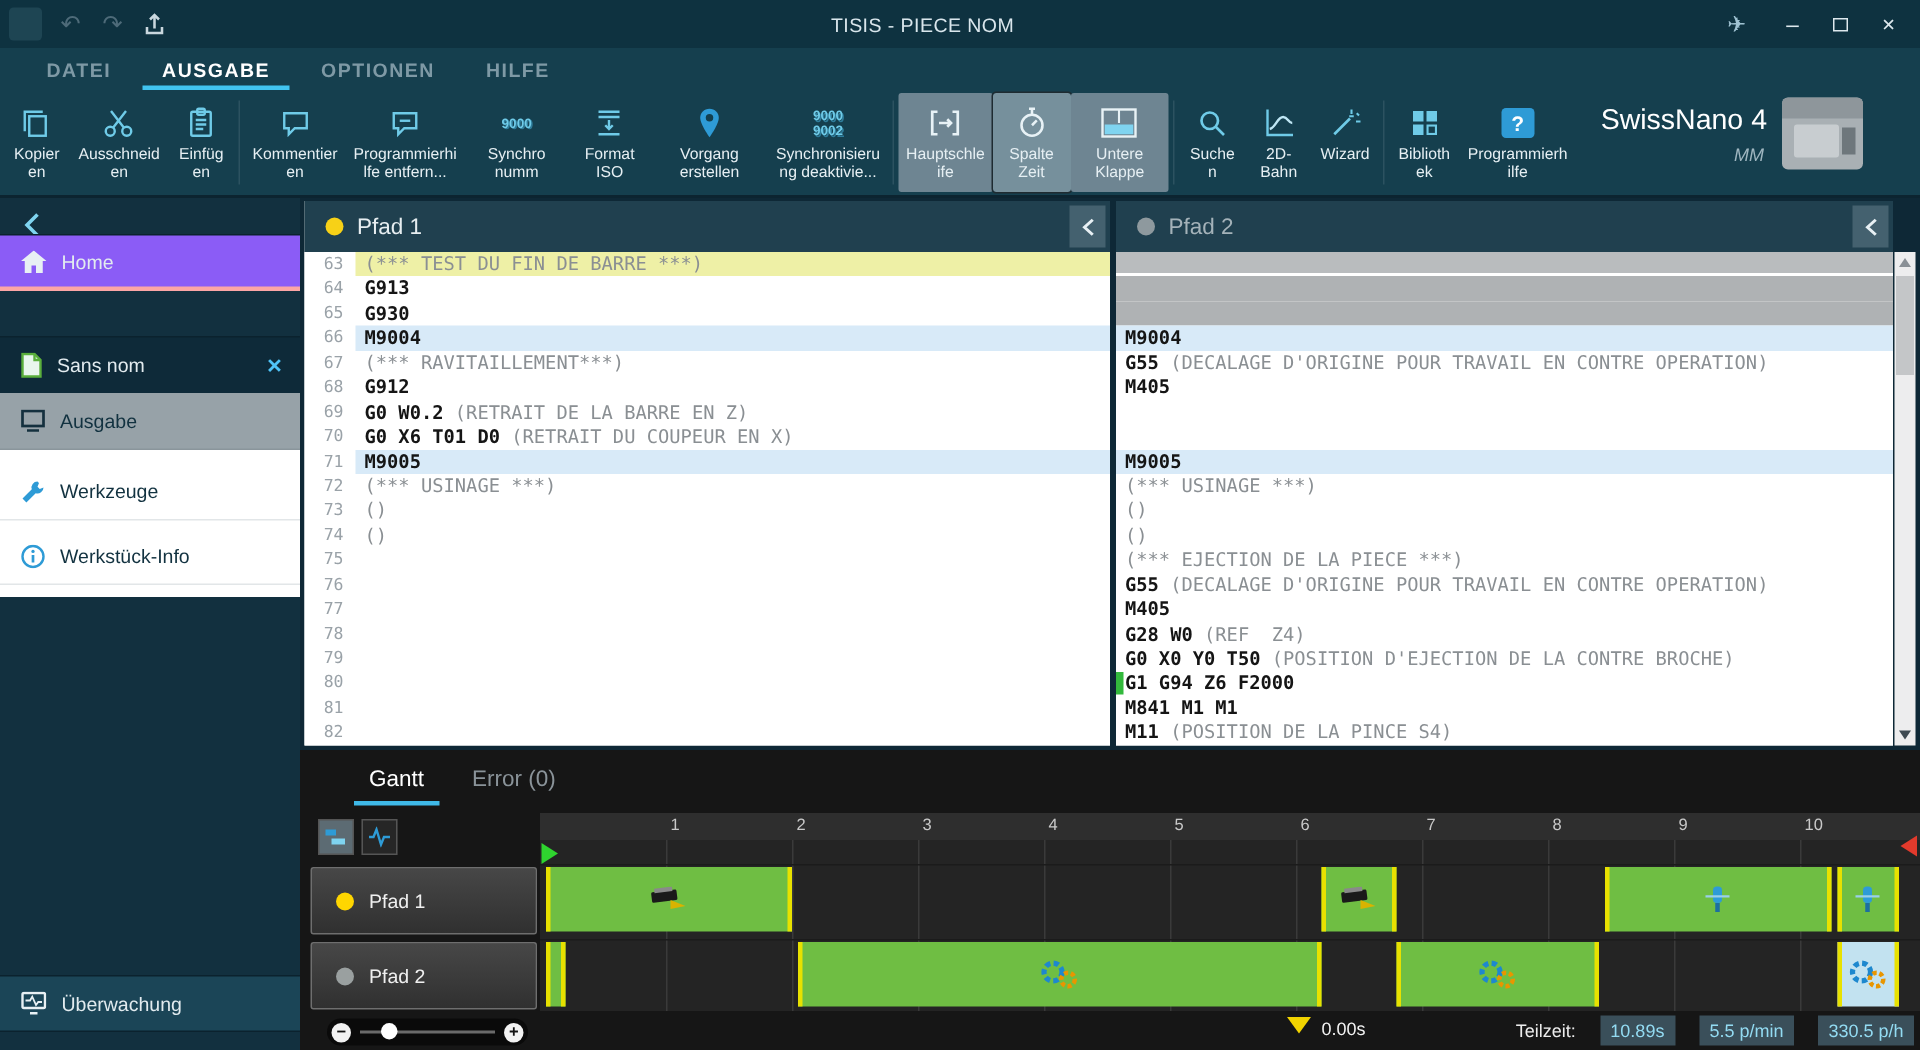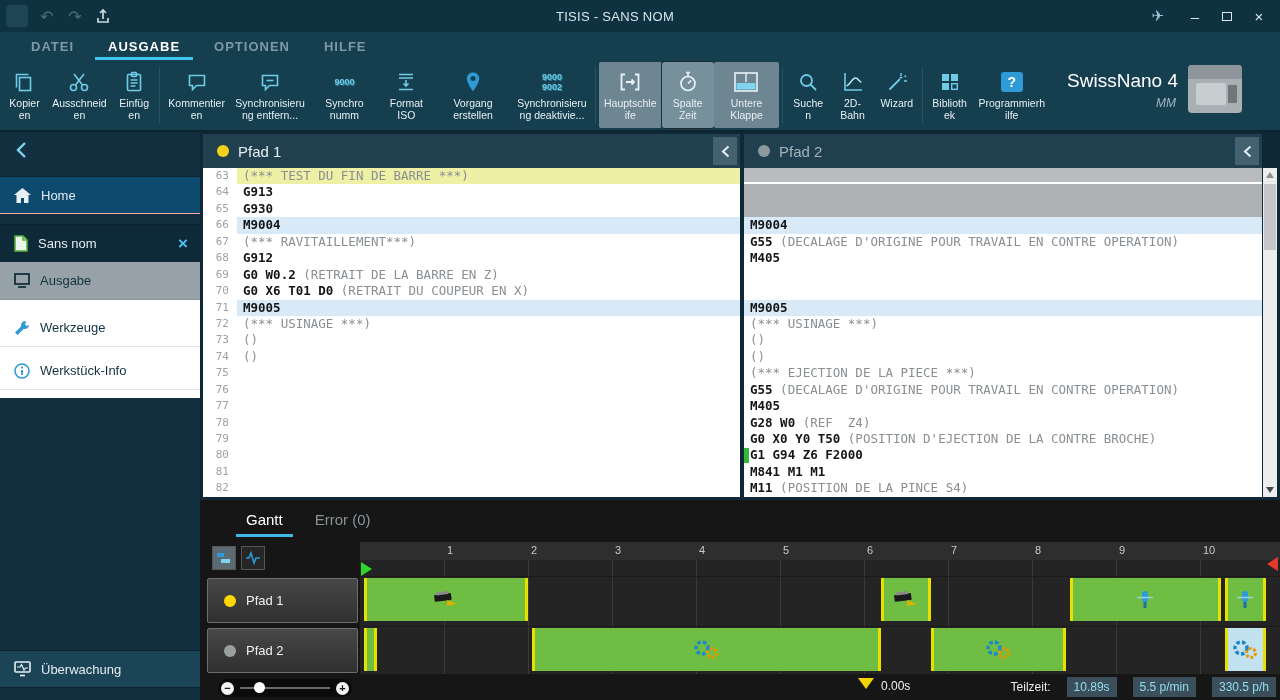--- a/index.html
+++ b/index.html
@@ -38,21 +38,21 @@
 .machine-mm{position:absolute;right:104px;top:36px;font-size:12px;font-style:italic;color:#9FB6C0}
 .machine-photo{position:absolute;right:38px;top:5px;width:54px;height:48px;background:#A9B0B4;border-radius:4px;overflow:hidden}
 .mp-a{position:absolute;left:0;top:0;width:54px;height:14px;background:#8E969B}
 .mp-b{position:absolute;left:8px;top:18px;width:30px;height:22px;background:#C8CDD0;border-radius:2px}
 .mp-c{position:absolute;left:40px;top:20px;width:9px;height:18px;background:#6E777C}
 
 
 .sidebar{position:absolute;left:0;top:132px;width:200px;height:568px;background:#12303F;color:#E2EBEF}
 .sb-back{position:absolute;left:8px;top:6px;width:26px;height:24px;display:flex;align-items:center;justify-content:center}
 .sb-row{position:absolute;left:0;width:200px;height:38px;display:flex;align-items:center;gap:10px;padding-left:14px;font-size:13px}
-.sb-home{top:44px;background:#0c4a6e;border-top:1px solid #0B222E;border-bottom:1px solid #fca5a5}
+.sb-home{top:24px;background:#8b5cf6;border-top:1px solid #0B222E;border-bottom:3px solid #fca5a5}
 .sb-doc{top:92px;background:#0E2A39;border-top:1px solid #0B222E}
 .doc-close{margin-left:auto;margin-right:12px;color:#4FC3F7;font-size:17px;font-weight:bold;line-height:17px}
 .sb-panel{position:absolute;left:0;top:130px;width:200px;height:136px;background:#FFF;color:#123240}
 .sb-sub{position:absolute;left:0;width:200px;height:38px;display:flex;align-items:center;gap:10px;padding-left:14px;font-size:13px;border-bottom:1px solid #E2E6E8;background:#FFF}
 .sb-sub.selected{background:#97A2A8;border-bottom:1px solid #8A959B}
 .sb-watch{top:518px;background:#1B4557;border-top:1px solid #0B222E;border-bottom:1px solid #0B222E}
 
 
 .editors-bg{position:absolute;left:200px;top:132px;width:1080px;height:368px;background:#0E2836}
 .epanel{position:absolute;top:134px;height:363px;background:#FFF}
@@ -125,21 +125,21 @@
     <span class="tb-appic"></span>
     <span class="tb-ic dim">↶</span>
     <span class="tb-ic dim">↷</span>
     <span class="tb-ic">
       <svg width="16" height="16" viewBox="0 0 16 16" fill="none" stroke="#C9D7DE" stroke-width="1.7">
           <path d="M8 11V2M5 5l3-3 3 3"></path>
           <path d="M3 10v4h10v-4"></path>
         </svg>
     </span>
   </div>
-  <div class="tb-title">TISIS - SANS NOM</div>
+  <div class="tb-title">TISIS - PIECE NOM</div>
   <div class="tb-right">
     <span class="plane">✈</span>
     <span class="winbtn">–</span>
     <span class="winbtn">
         <span class="maxbox"></span>
       </span>
     <span class="winbtn">×</span>
   </div>
 </div>
 
@@ -189,21 +189,21 @@
       </span>
     <span class="rlab">Kommentieren</span>
   </div>
   <div class="rbtn">
     <span class="ric">
         <svg width="24" height="24" viewBox="0 0 24 24" fill="none" stroke="#6FCBE8" stroke-width="1.6">
           <path d="M4.5 5.5h15v10h-8l-4 4v-4h-3z"></path>
           <path d="M8.5 10.5h7"></path>
         </svg>
       </span>
-    <span class="rlab">Synchronisierung entfern...</span>
+    <span class="rlab">Programmierhilfe entfern...</span>
   </div>
   <div class="rbtn">
     <span class="ric">
         <span class="numicon">9000</span>
       </span>
     <span class="rlab">Synchro numm</span>
   </div>
   <div class="rbtn">
     <span class="ric">
         <svg width="24" height="24" viewBox="0 0 24 24" fill="none" stroke="#6FCBE8" stroke-width="1.6">

